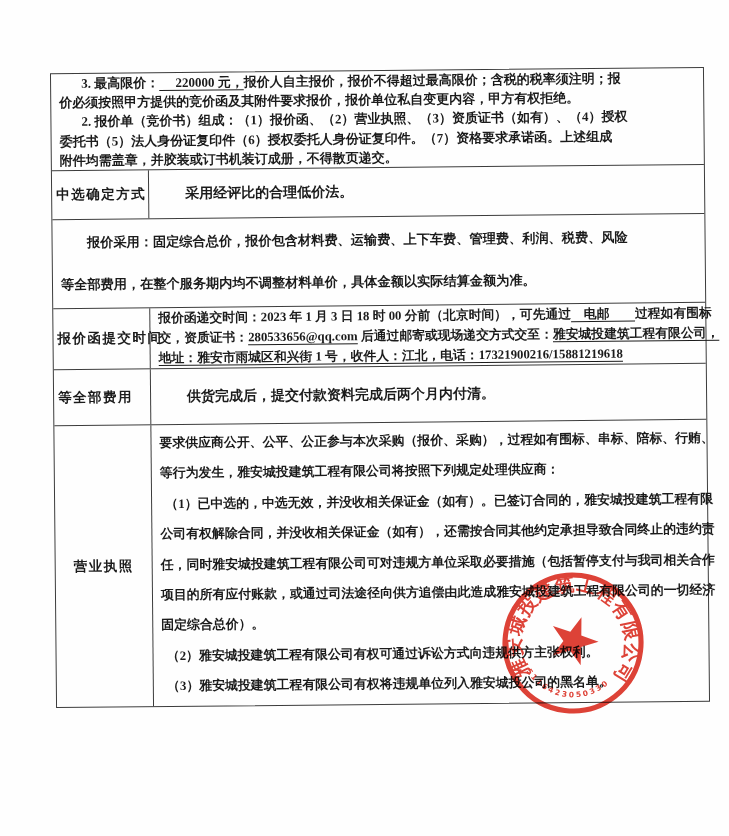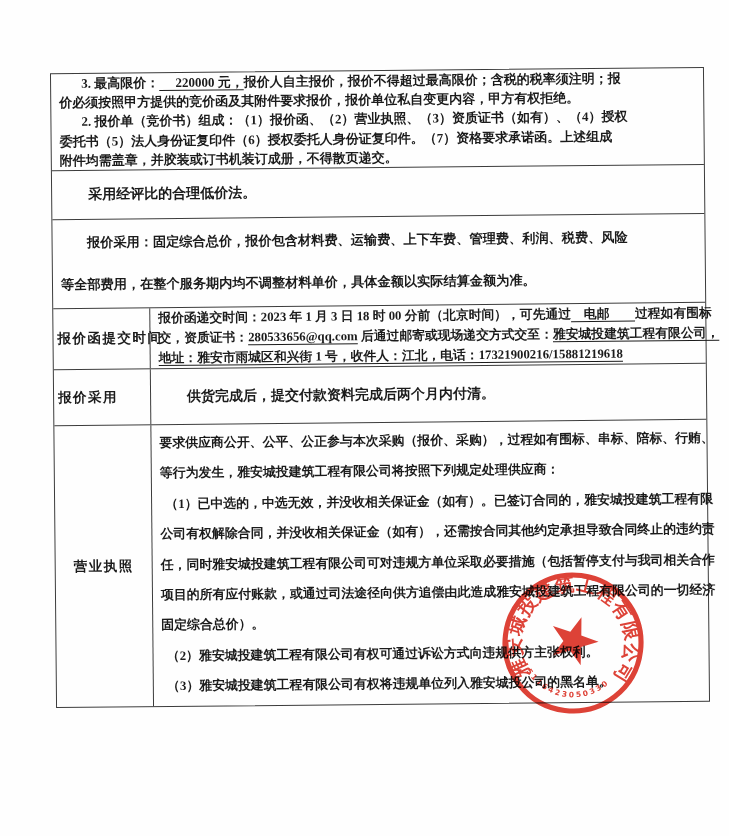--- a/index.html
+++ b/index.html
@@ -62,20 +62,23 @@
         <div class="cell content r0">
           <div class="tl ind"><span>3. 最高限价：</span><span class="u">　 220000 元，</span><span>报价人自主报价，报价不得超过最高限价；含税的税率须注明；报</span></div>
           <div class="tl"><span>价必须按照甲方提供的竞价函及其附件要求报价，报价单位私自变更内容，甲方有权拒绝。</span></div>
           <div class="tl ind"><span>2. 报价单（竞价书）组成：（1）报价函、（2）营业执照、（3）资质证书（如有）、（4）授权</span></div>
           <div class="tl"><span>委托书（5）法人身份证复印件（6）授权委托人身份证复印件。（7）资格要求承诺函。上述组成</span></div>
           <div class="tl"><span>附件均需盖章，并胶装或订书机装订成册，不得散页递交。</span></div>
         </div>
       </div>
 
       <div class="row h1">
+        <div class="cell label">
+          <span>中选确定方式</span>
+        </div>
         <div class="cell content r1">
           <div class="tl ind2"><span>采用经评比的合理低价法。</span></div>
         </div>
       </div>
 
       <div class="row h2">
         <div class="cell content r2">
           <div class="tl ind2"><span>报价采用：固定综合总价，报价包含材料费、运输费、上下车费、管理费、利润、税费、风险</span></div>
           <div class="tl"><span>等全部费用，在整个服务期内均不调整材料单价，具体金额以实际结算金额为准。</span></div>
         </div>
@@ -87,21 +90,21 @@
         </div>
         <div class="cell content r3">
           <div class="tl"><span>报价函递交时间：2023 年 1 月 3 日 18 时 00 分前（北京时间），可先通过</span><span class="u">　电邮　　</span><span>过程如有围标</span></div>
           <div class="tl"><span>交，资质证书：</span><span class="u">280533656@qq.com</span><span> 后通过邮寄或现场递交方式交至：</span><span class="u">雅安城投建筑工程有限公司，</span></div>
           <div class="tl"><span class="u">地址：雅安市雨城区和兴街 1 号，收件人：江北，电话：17321900216/15881219618</span></div>
         </div>
       </div>
 
       <div class="row h4">
         <div class="cell label">
-          <span>报价采用</span>
+          <span>等全部费用</span>
         </div>
         <div class="cell content r4">
           <div class="tl ind2"><span>供货完成后，提交付款资料完成后两个月内付清。</span></div>
         </div>
       </div>
 
       <div class="row h5">
         <div class="cell label center">
           <span>营业执照</span>
         </div>

